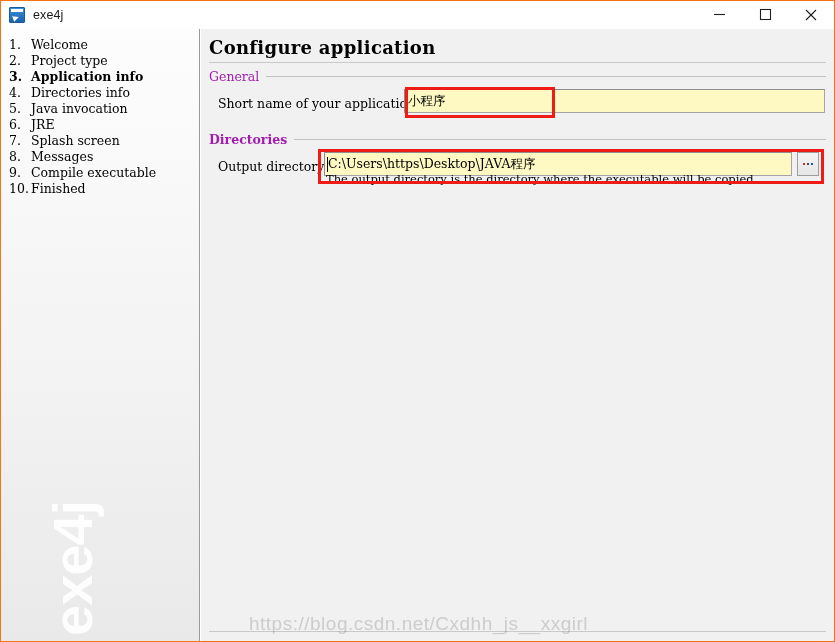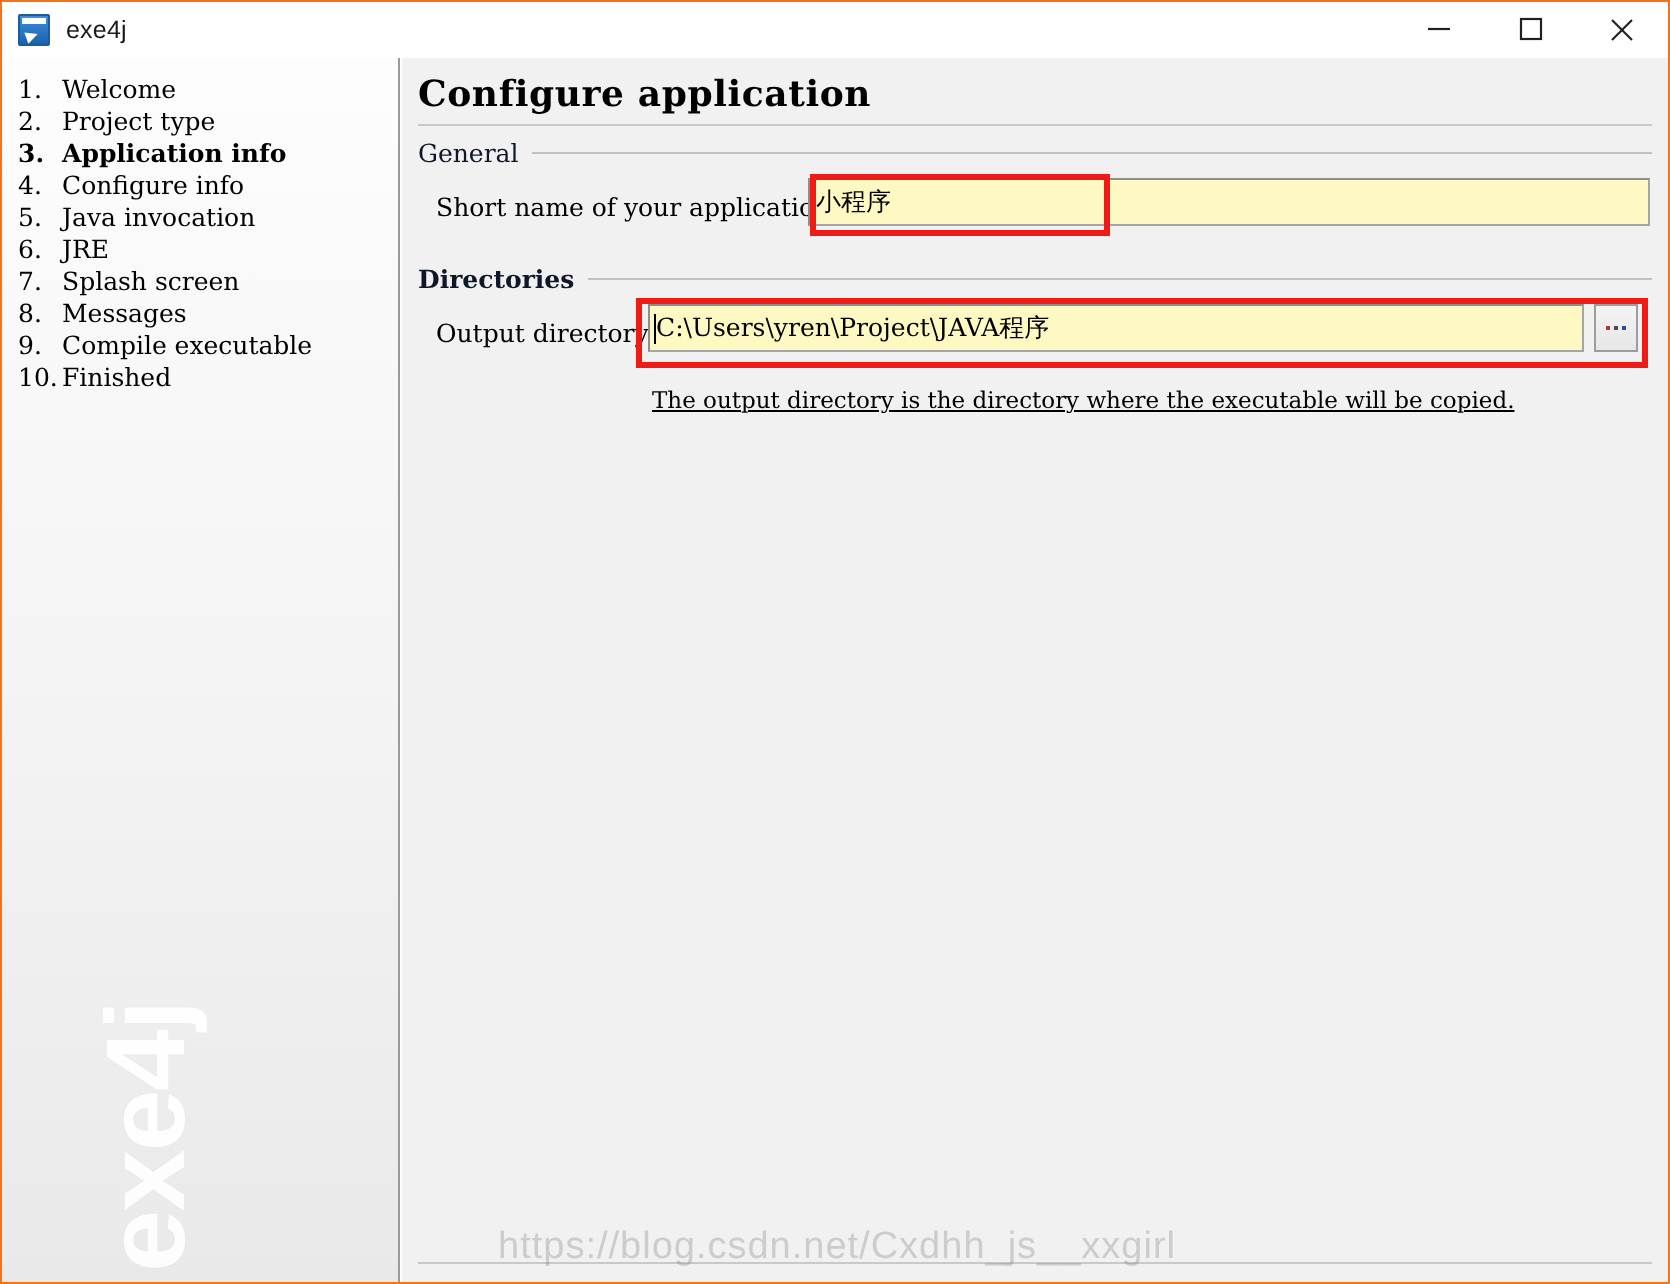--- a/index.html
+++ b/index.html
@@ -141,21 +141,21 @@
 
   
   .group-head {
     position: absolute;
     display: flex; align-items: center;
     width: 617px; left: 8px;
   }
   .group-head .g-label {
     font-family: "DejaVu Serif", "Liberation Serif", serif;
     font-size: 12.5px;
-    color: #0f172a;
+    color: #a21caf;
     padding-right: 7px;
     white-space: nowrap;
   }
   .group-head .g-line {
     flex: 1 1 auto;
     height: 1px;
     background: #c2c2c2;
   }
 
   .field-label {
@@ -295,21 +295,21 @@
         <span>Project type</span>
       </div>
 
       <div class="step current">
         <span class="num">3.</span>
         <span>Application info</span>
       </div>
 
       <div class="step">
         <span class="num">4.</span>
-        <span>Configure info</span>
+        <span>Directories info</span>
       </div>
 
       <div class="step">
         <span class="num">5.</span>
         <span>Java invocation</span>
       </div>
 
       <div class="step">
         <span class="num">6.</span>
         <span>JRE</span>
@@ -359,30 +359,30 @@
 
     <div class="group-head" style="top:103px;font-weight:bold;">
       <span class="g-label">Directories</span>
       <span class="g-line"></span>
     </div>
 
     <div class="field-label" style="left:17px; top:130px;text-align:center;">Output directory</div>
 
     <div class="txtinput" style="left:123px; top:123px; width:468px;" title="">
       <span class="caret"></span>
-        <span>C:\Users\yren\Project\JAVA程序</span>
+        <span>C:\Users\https\Desktop\JAVA程序</span>
     </div>
 
     <div class="browse-btn" style="left:596px; top:123px;">
       <i class="bd1"></i>
       <i class="bd2"></i>
       <i class="bd3"></i>
     </div>
 
-    <div class="hint-text" style="left:125px; top:164px;text-decoration:underline;">The output directory is the directory where the executable will be copied.</div>
+    <div class="hint-text" style="left:125px; top:143px;">The output directory is the directory where the executable will be copied.</div>
 
     <div class="bottom-rule"></div>
 
     <div class="btn" style="left:8px; top:612px; width:76px;">
       
       
     </div>
 
     <div class="btn" style="left:341px; top:612px; width:78px;">
       

